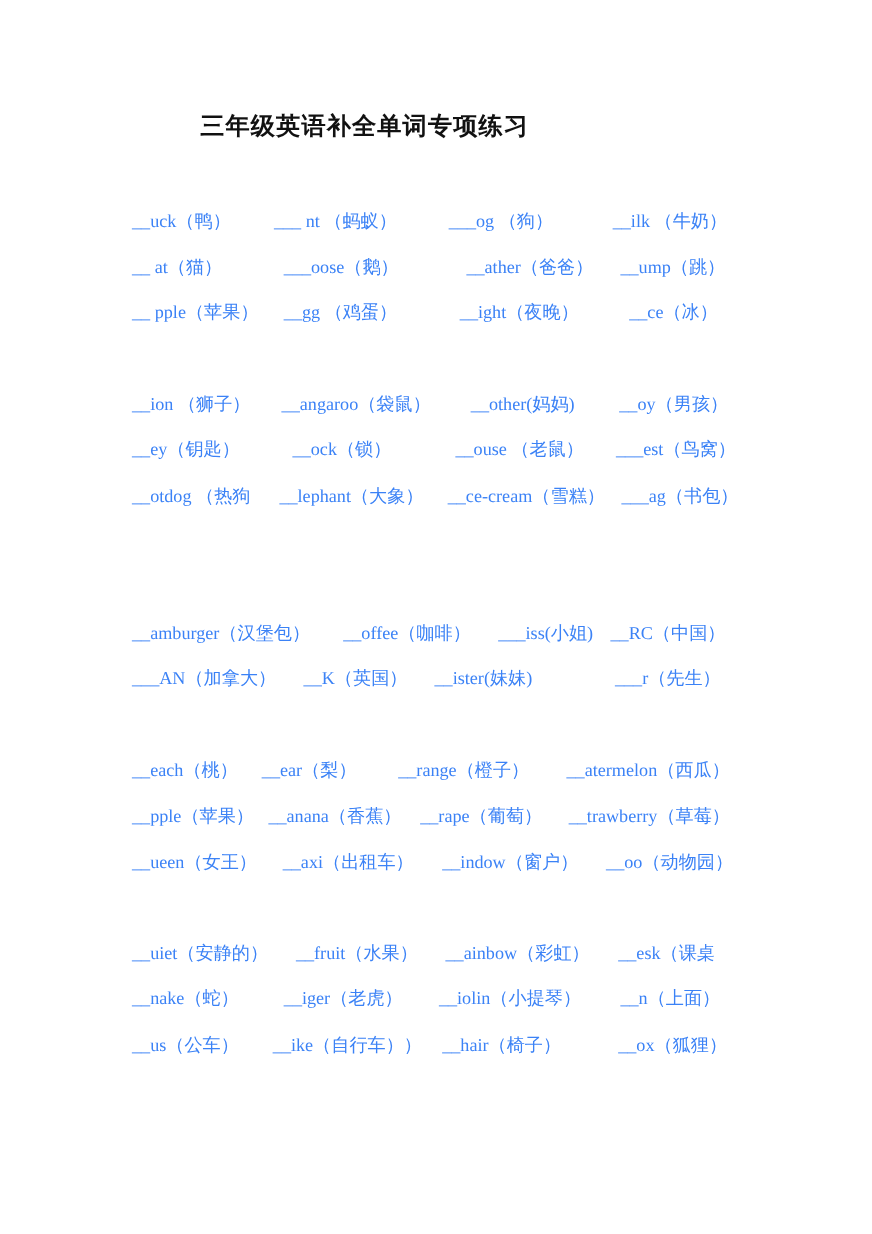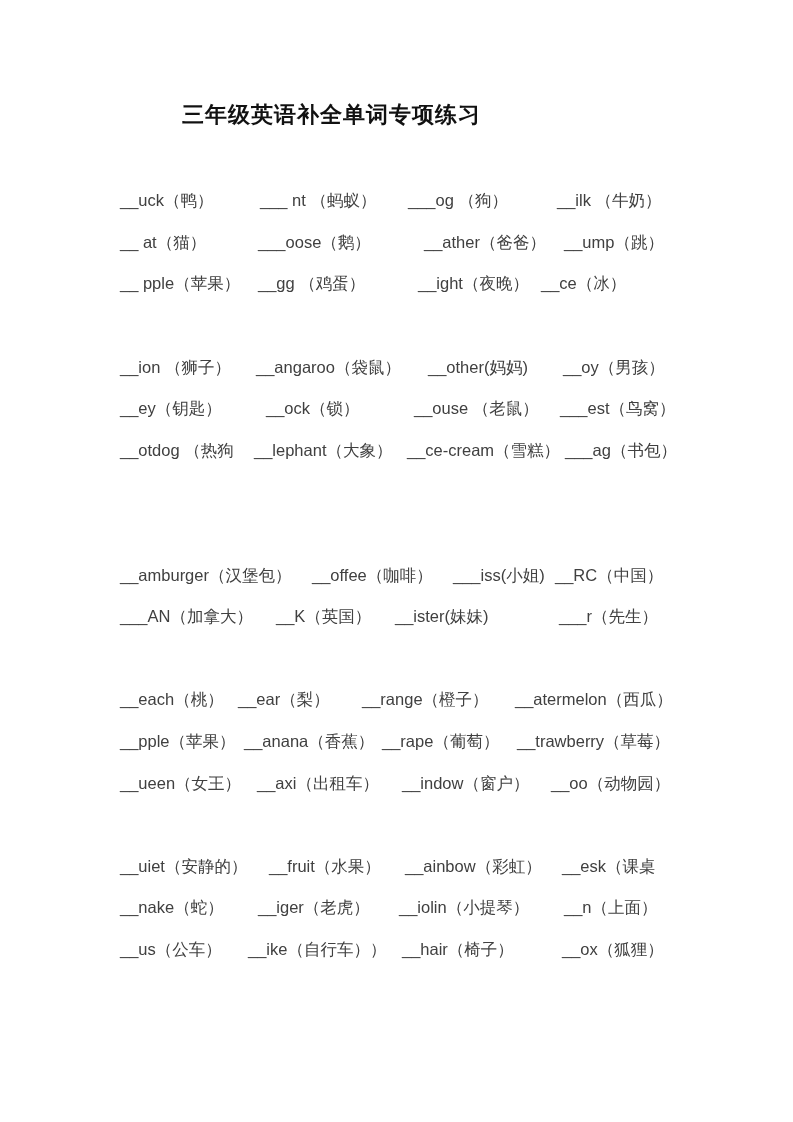--- a/index.html
+++ b/index.html
@@ -6,46 +6,46 @@
   body { width: 793px; height: 1122px; position: relative; overflow: hidden; }
   .page { position: absolute; left: 0; top: 0; width: 793px; height: 1122px; background: #ffffff; }
   .title {
     position: absolute; left: 0; top: 100px; width: 663px; text-align: center;
     font-family: "DejaVu Sans", sans-serif; font-weight: bold; font-size: 22px;
     color: #111111; letter-spacing: 1px;
   }
   .row { position: absolute; left: 0; width: 793px; height: 26px; }
   .item {
     position: absolute; top: 0; white-space: nowrap;
-    font-family: Liberation Sans, sans-serif; font-size: 16.5px; color: #404040;
+    font-family: Liberation Serif, serif; font-size: 16.5px; color: #3b82f6;
   }
 </style>
 </head>
 <body>
 
 <div class="page">
   <div class="title">三年级英语补全单词专项练习</div>
 
   <div class="row" style="top:190px">
     <span class="item" style="left:120px">__uck（鸭）</span>
-    <span class="item" style="left:260px">___ nt （蚂蚁）</span>
+    <span class="item" style="left:249px">___ nt （蚂蚁）</span>
     <span class="item" style="left:408px">___og （狗）</span>
     <span class="item" style="left:557px">__ilk （牛奶）</span>
   </div>
   <div class="row" style="top:232px">
     <span class="item" style="left:120px">__ at（猫）</span>
     <span class="item" style="left:258px">___oose（鹅）</span>
     <span class="item" style="left:424px">__ather（爸爸）</span>
     <span class="item" style="left:564px">__ump（跳）</span>
   </div>
   <div class="row" style="top:273px">
     <span class="item" style="left:120px">__ pple（苹果）</span>
     <span class="item" style="left:258px">__gg （鸡蛋）</span>
     <span class="item" style="left:418px">__ight（夜晚）</span>
-    <span class="item" style="left:541px">__ce（冰）</span>
+    <span class="item" style="left:572px">__ce（冰）</span>
   </div>
 
   <div class="row" style="top:357px">
     <span class="item" style="left:120px">__ion （狮子）</span>
     <span class="item" style="left:256px">__angaroo（袋鼠）</span>
     <span class="item" style="left:428px">__other(妈妈)</span>
     <span class="item" style="left:563px">__oy（男孩）</span>
   </div>
   <div class="row" style="top:398px">
     <span class="item" style="left:120px">__ey（钥匙）</span>

